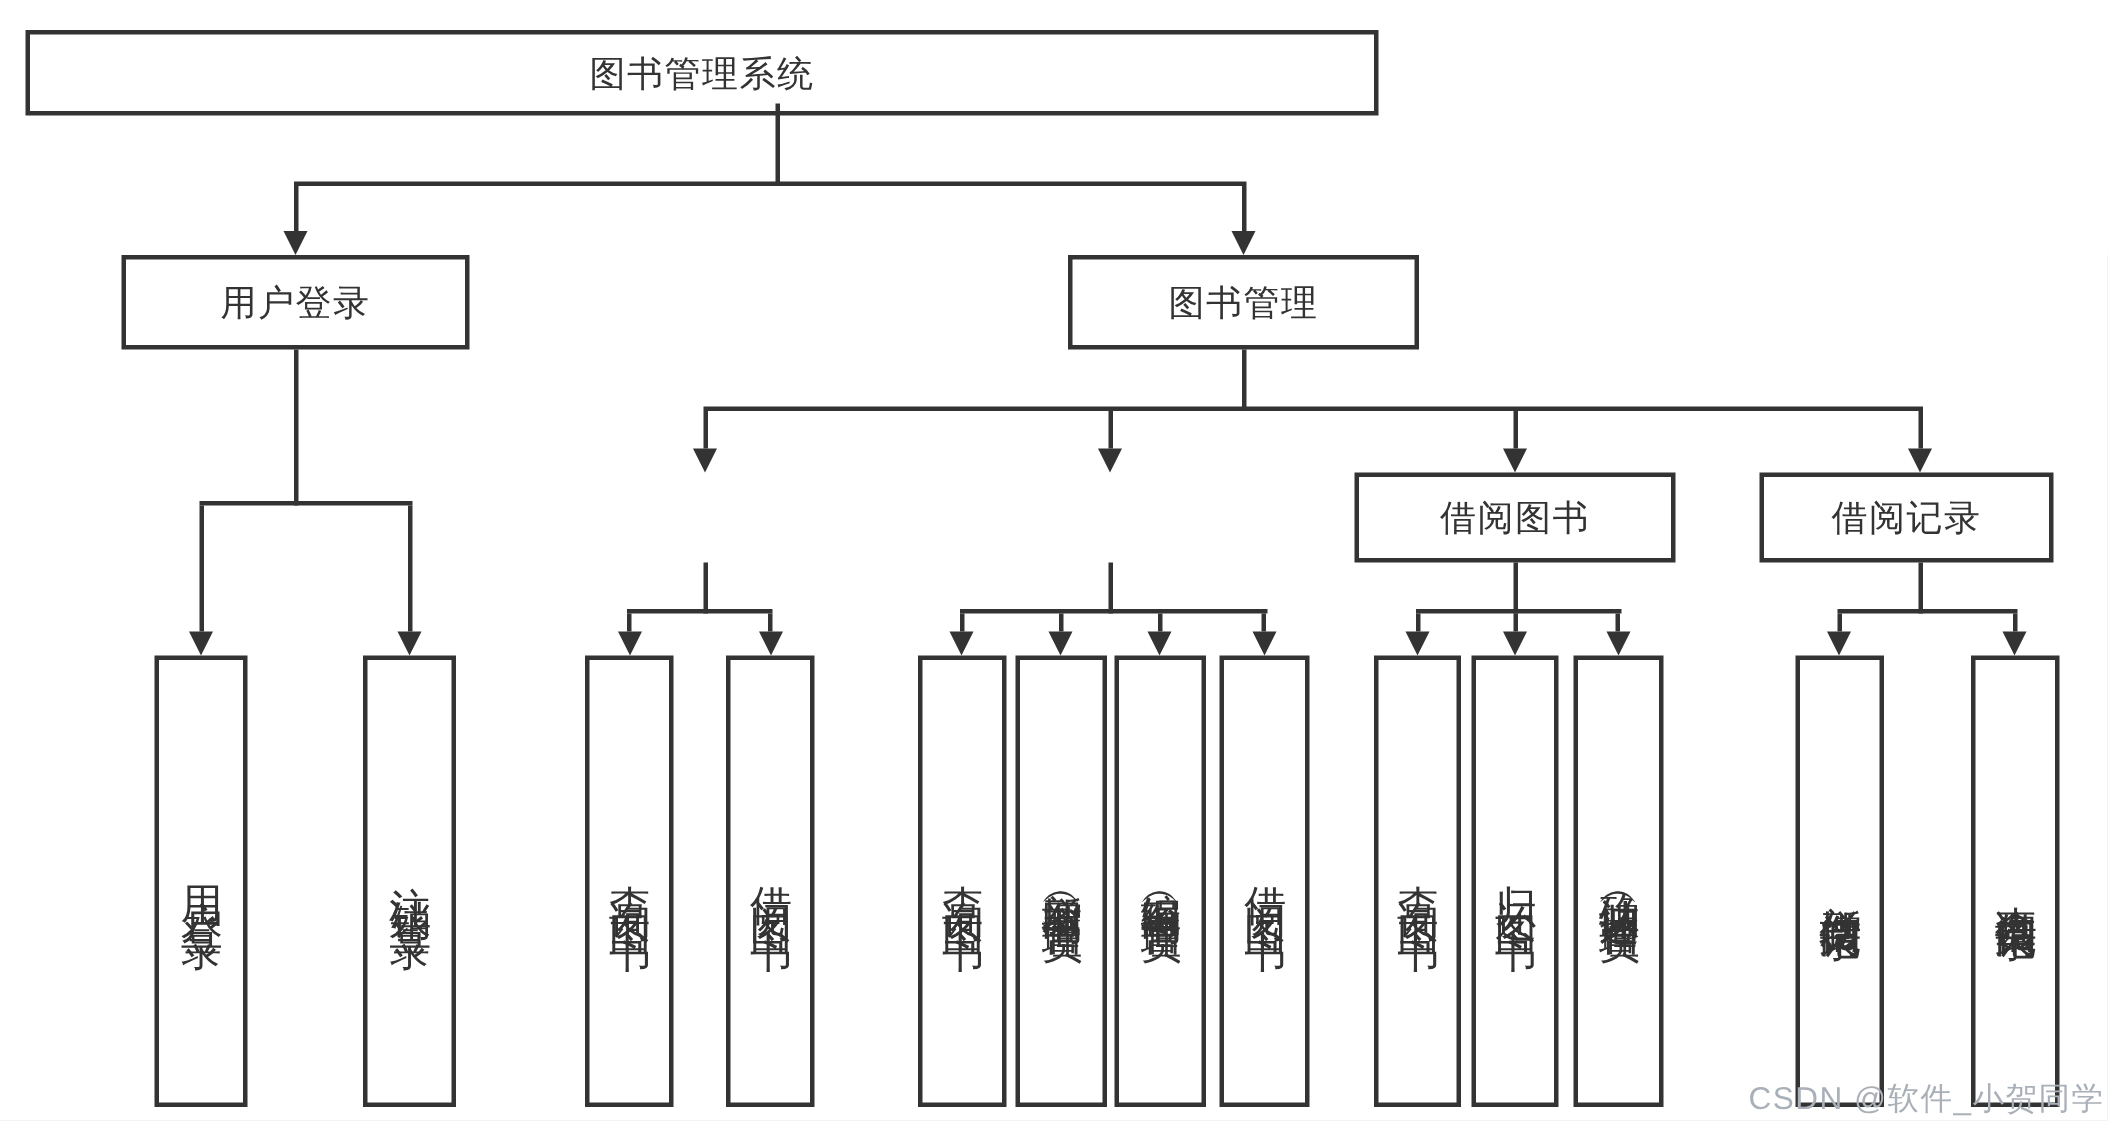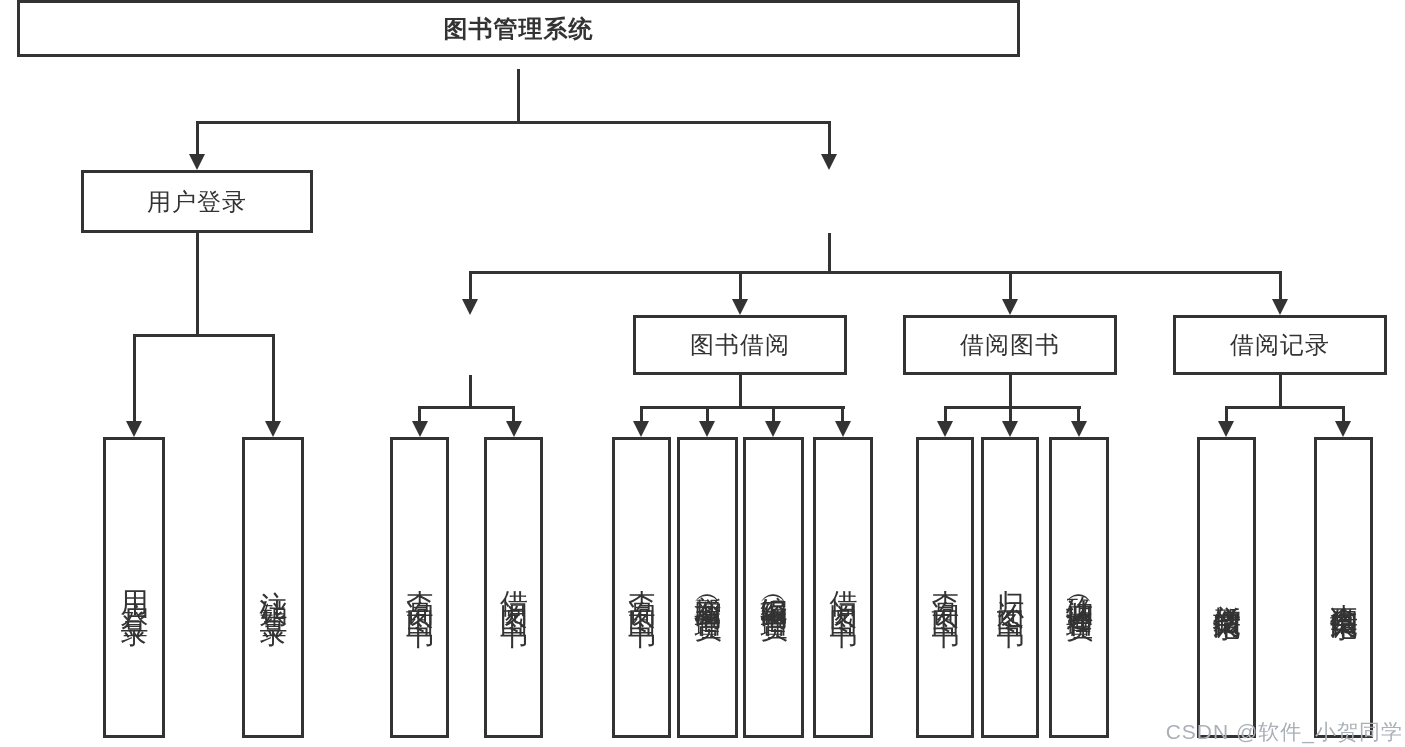--- a/index.html
+++ b/index.html
@@ -34,35 +34,35 @@
   .watermark {
     position:absolute; right:2px; bottom:1px; z-index:5;
     font-size:21px; letter-spacing:1px; color:var(--wm); white-space:nowrap;
   }
 </style>
 </head>
 <body>
 
 <div class="canvas">
 
-  <div class="node hnode" style="left:17px; top:0; width:1003px; height:57px;font-weight:bold;">
+  <div class="node hnode" style="left:17px; top:20px; width:902px; height:57px;">
     <span>图书管理系统</span>
   </div>
 
   <div class="node hnode" style="left:81px; top:170px; width:232px; height:63px;">
     <span>用户登录</span>
   </div>
+  <div class="node hnode" style="left:712px; top:170px; width:234px; height:63px;">
+    <span>图书管理</span>
+  </div>
 
-  <div class="node hnode" style="left:633px; top:315px; width:214px; height:60px;">
-    <span>图书借阅</span>
-  </div>
   <div class="node hnode" style="left:903px; top:315px; width:214px; height:60px;">
     <span>借阅图书</span>
   </div>
-  <div class="node hnode" style="left:1173px; top:315px; width:214px; height:60px;text-align:center;">
+  <div class="node hnode" style="left:1173px; top:315px; width:196px; height:60px;text-align:center;">
     <span>借阅记录</span>
   </div>
 
   <div class="node" style="left:103px; top:437px; width:62px; height:301px;">
     <span class="vt vt4">用户登录</span>
   </div>
   <div class="node" style="left:242px; top:437px; width:62px; height:301px;">
     <span class="vt vt4">注销登录</span>
   </div>
 

